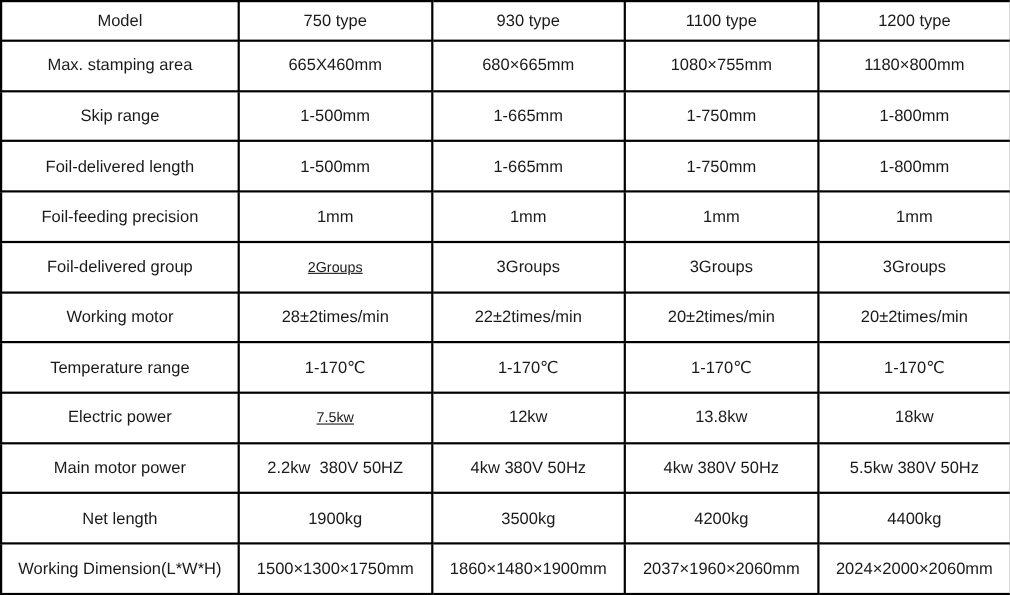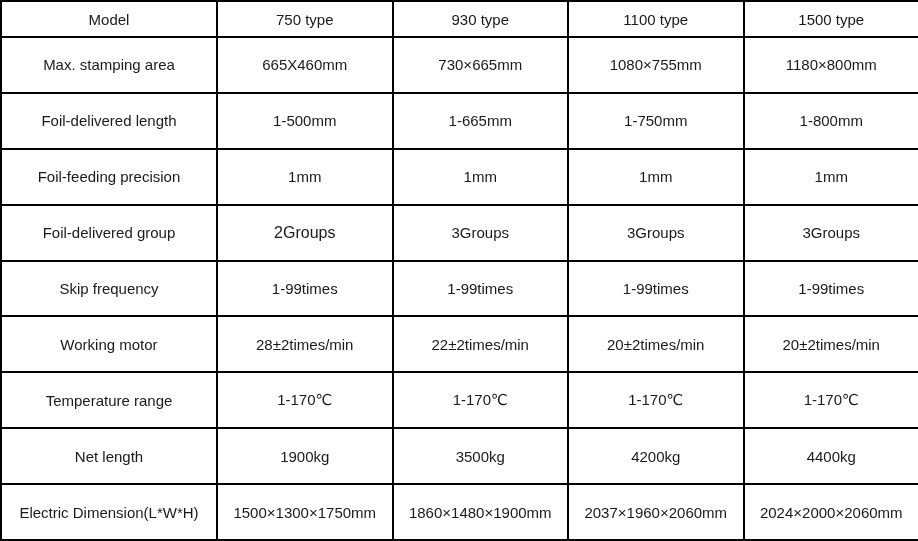--- a/index.html
+++ b/index.html
@@ -28,21 +28,22 @@
     text-align: center;
     vertical-align: middle;
     font-weight: 400;
     font-size: 15px;
     padding: 0 2px;
     white-space: pre;
     overflow: hidden;
     height: 34px;
   }
   table.spec-table td.small {
-    font-size: 16px;
+    font-size: 13px;
+    text-decoration: underline;
   }
   col.label-col { width: 216px; }
   col.data-col  { width: 175.5px; }
 </style>
 </head>
 <body>
 
 <div class="page">
   <table class="spec-table">
     <colgroup>
@@ -51,30 +52,37 @@
       <col class="data-col">
       <col class="data-col">
       <col class="data-col">
     </colgroup>
     <thead>
       <tr>
           <th>Model</th>
           <th>750 type</th>
           <th>930 type</th>
           <th>1100 type</th>
-          <th>1500 type</th>
+          <th>1200 type</th>
         </tr>
     </thead>
     <tbody>
         <tr>
           <td>Max. stamping area</td>
           <td>665X460mm</td>
-          <td>730×665mm</td>
+          <td>680×665mm</td>
           <td>1080×755mm</td>
           <td>1180×800mm</td>
+        </tr>
+        <tr>
+          <td>Skip range</td>
+          <td>1-500mm</td>
+          <td>1-665mm</td>
+          <td>1-750mm</td>
+          <td>1-800mm</td>
         </tr>
         <tr>
           <td>Foil-delivered length</td>
           <td>1-500mm</td>
           <td>1-665mm</td>
           <td>1-750mm</td>
           <td>1-800mm</td>
         </tr>
         <tr>
           <td>Foil-feeding precision</td>
@@ -84,49 +92,56 @@
           <td>1mm</td>
         </tr>
         <tr>
           <td>Foil-delivered group</td>
           <td class="small">2Groups</td>
           <td>3Groups</td>
           <td>3Groups</td>
           <td>3Groups</td>
         </tr>
         <tr>
-          <td>Skip frequency</td>
-          <td>1-99times</td>
-          <td>1-99times</td>
-          <td>1-99times</td>
-          <td>1-99times</td>
-        </tr>
-        <tr>
           <td>Working motor</td>
           <td>28±2times/min</td>
           <td>22±2times/min</td>
           <td>20±2times/min</td>
           <td>20±2times/min</td>
         </tr>
         <tr>
           <td>Temperature range</td>
           <td>1-170℃</td>
           <td>1-170℃</td>
           <td>1-170℃</td>
           <td>1-170℃</td>
         </tr>
         <tr>
+          <td>Electric power</td>
+          <td class="small">7.5kw</td>
+          <td>12kw</td>
+          <td>13.8kw</td>
+          <td>18kw</td>
+        </tr>
+        <tr>
+          <td>Main motor power</td>
+          <td>2.2kw  380V 50HZ</td>
+          <td>4kw 380V 50Hz</td>
+          <td>4kw 380V 50Hz</td>
+          <td>5.5kw 380V 50Hz</td>
+        </tr>
+        <tr>
           <td>Net length</td>
           <td>1900kg</td>
           <td>3500kg</td>
           <td>4200kg</td>
           <td>4400kg</td>
         </tr>
         <tr>
-          <td>Electric Dimension(L*W*H)</td>
+          <td>Working Dimension(L*W*H)</td>
           <td>1500×1300×1750mm</td>
           <td>1860×1480×1900mm</td>
           <td>2037×1960×2060mm</td>
           <td>2024×2000×2060mm</td>
         </tr>
       </tbody>
   </table>
 </div>
 
 </body></html>

